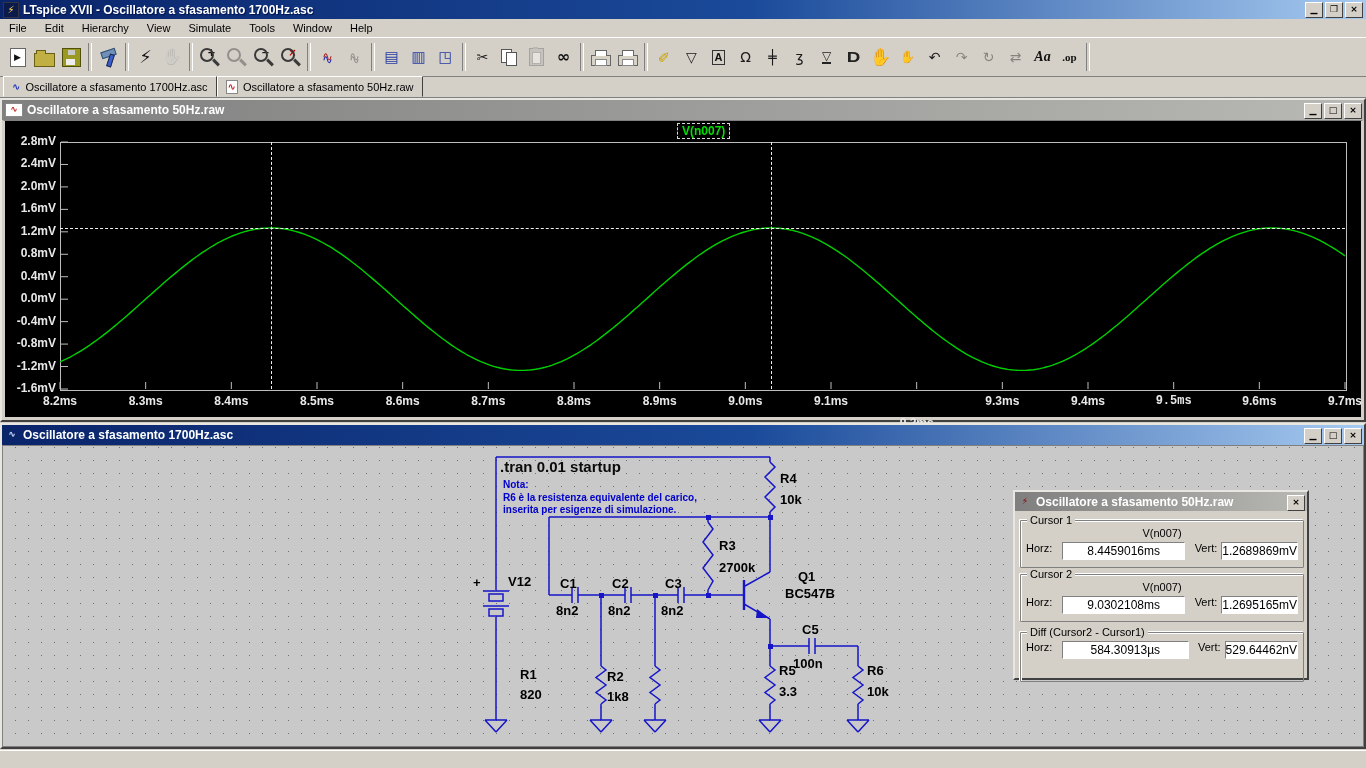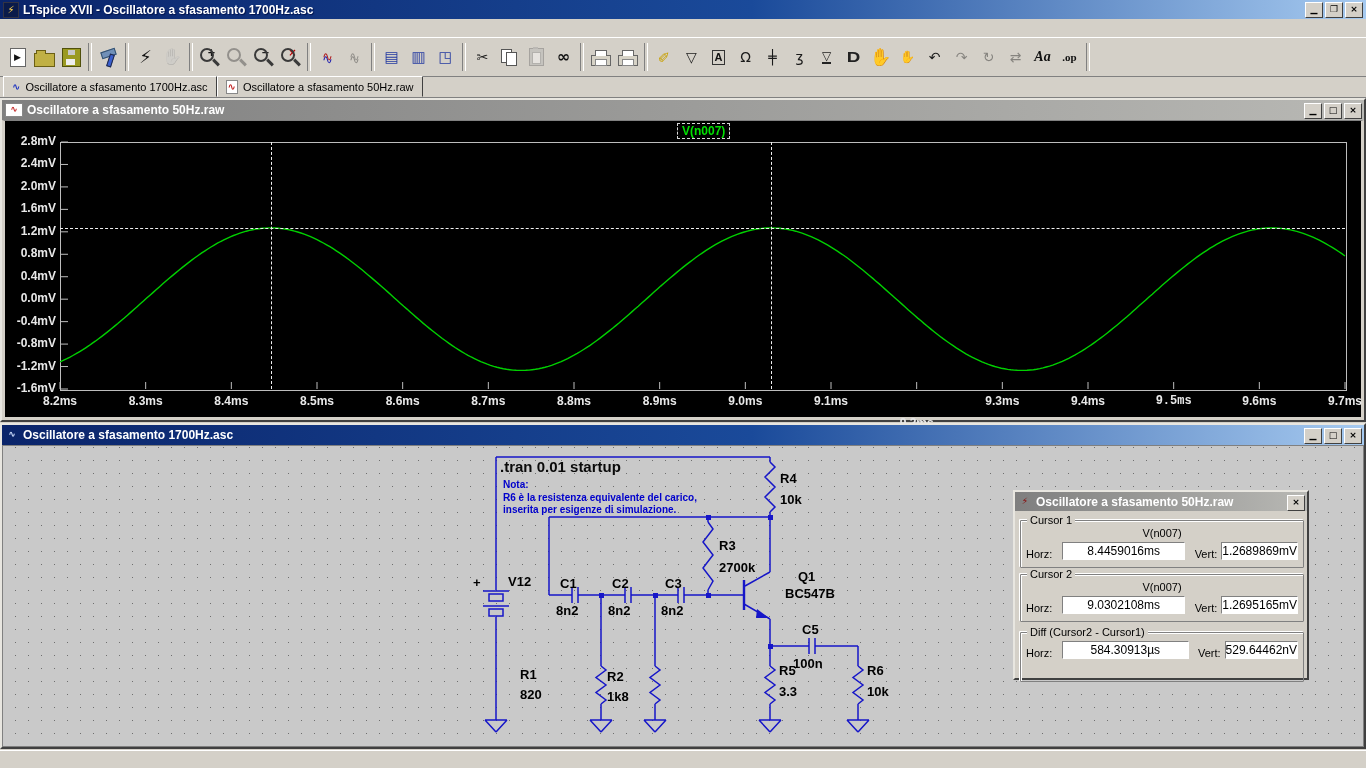--- a/index.html
+++ b/index.html
@@ -98,21 +98,21 @@
   .dirtext{font:bold 15px "Liberation Sans",sans-serif;fill:#0a0a0a;}
   .notetext{font:bold 10px "Liberation Sans",sans-serif;fill:#0000cc;}
   
   #cdialog{position:absolute;left:1013px;top:490px;width:296px;height:190px;background:#d4d0c8;
     border:2px solid;border-color:#e8e6e0 #404040 #404040 #e8e6e0;box-sizing:border-box;z-index:20;}
   #cdialog .ctitle{height:19px;}
   .group{position:absolute;left:5px;width:282px;border:1px solid #808080;box-shadow:1px 1px 0 #fff inset, -1px -1px 0 #fff;
     border-radius:1px;}
   .gcap{position:absolute;top:-7px;left:6px;background:#d4d0c8;padding:0 3px;font:11px "Liberation Sans",sans-serif;color:#000;text-align:center;}
   .gtrace{text-align:center;font:11px "Liberation Sans",sans-serif;color:#000;margin-top:6px;}
-  .frow{display:flex;align-items:flex-end;margin:3px 5px 0 5px;gap:4px;}
+  .frow{display:flex;align-items:flex-start;margin:3px 5px 0 5px;gap:4px;}
   .flab{font:11px "Liberation Sans",sans-serif;color:#000;width:32px;flex:0 0 auto;}
   .field{height:16px;background:#fff;border:1px solid;border-color:#808080 #fff #fff #808080;
     font:12px "Liberation Sans",sans-serif;color:#000;text-align:center;line-height:16px;}
   .f-big{width:135px;} .f-sm{flex:1;}
   
   #statusbar{position:absolute;left:0;top:750px;width:1366px;height:18px;background:#d4d0c8;border-top:1px solid #fff;}
 </style>
 </head>
 <body>
 
@@ -121,20 +121,30 @@
   <div id="titlebar">
     <div id="app-icon">⚡</div>
     <span class="ttext">LTspice XVII - Oscillatore a sfasamento 1700Hz.asc</span>
     <div class="wbtns">
       <div class="wbtn">▁</div>
       <div class="wbtn">❐</div>
       <div class="wbtn">×</div>
     </div>
   </div>
 
+  <div id="menubar">
+    <span class="mi">File</span>
+    <span class="mi">Edit</span>
+    <span class="mi">Hierarchy</span>
+    <span class="mi">View</span>
+    <span class="mi">Simulate</span>
+    <span class="mi">Tools</span>
+    <span class="mi">Window</span>
+    <span class="mi">Help</span>
+  </div>
 
   <div id="toolbar">
       <div class="tbtn">
         <span class="tg tg-page">▶</span>
       </div>
       <div class="tbtn">
         <span class="tg tg-folder"></span>
       </div>
       <div class="tbtn">
         <span class="tg tg-floppy"></span>

